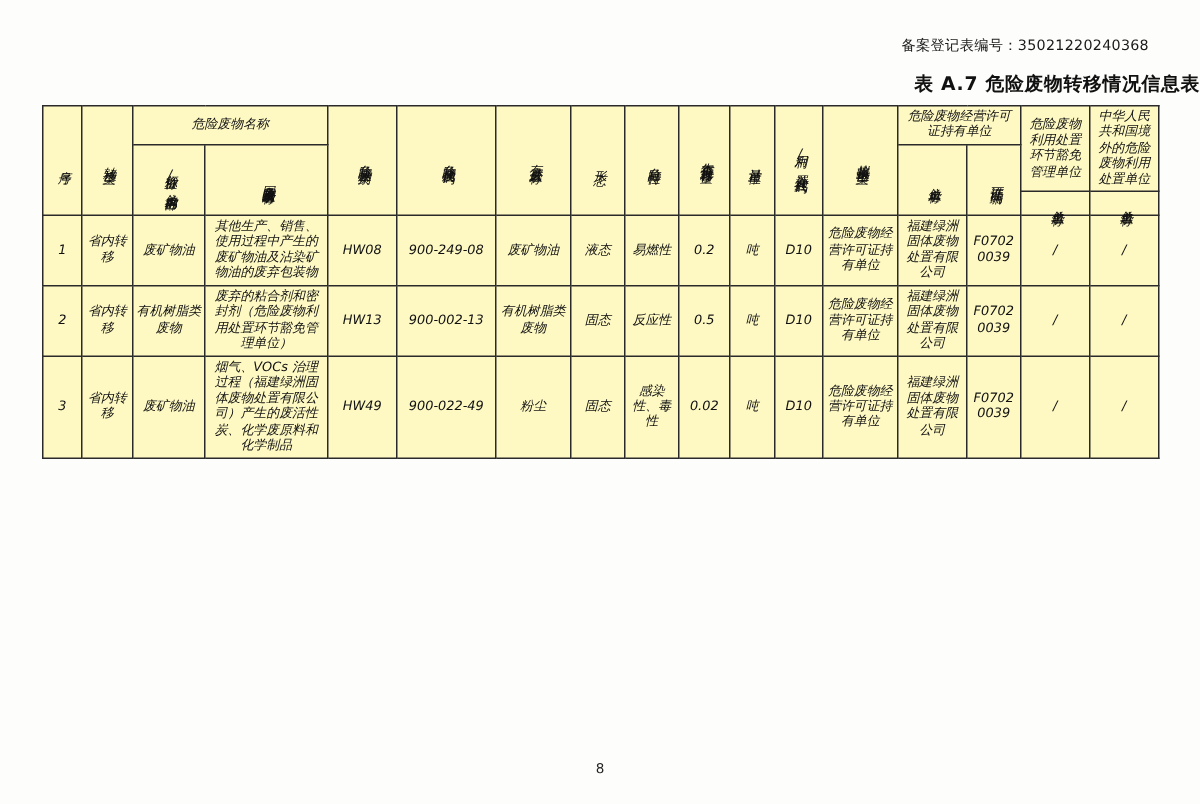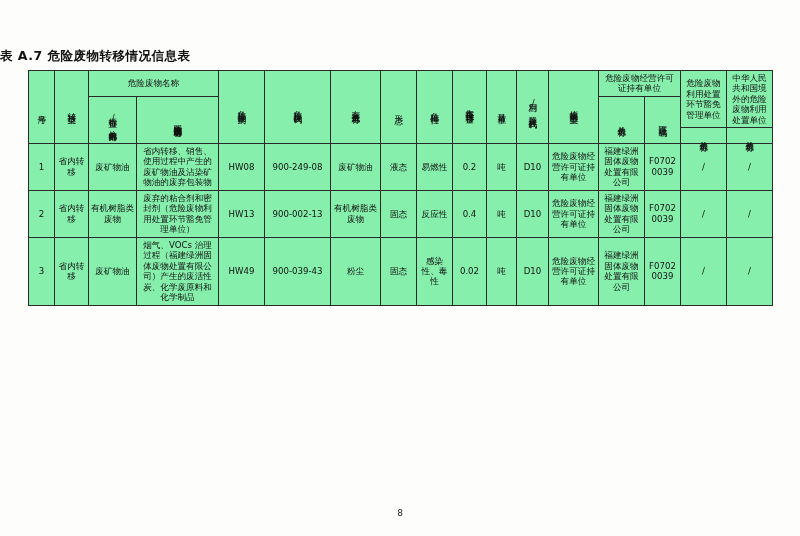--- a/index.html
+++ b/index.html
@@ -29,37 +29,38 @@
     font-size: 9.5px;
     letter-spacing: 0.2px;
     color: #1a1a1a;
     white-space: nowrap;
   }
   .title {
     position: absolute;
     top: 48px;
     left: 0;
     width: 800px;
-    text-align: left;
+    text-align: right;
     font-size: 12.5px;
     font-weight: bold;
     letter-spacing: 0.5px;
     color: #111;
   }
   .table-wrap {
     position: absolute;
     top: 70px;
     left: 28px;
     width: 744px;
   }
   table.main {
     border-collapse: collapse;
     width: 744px;
     table-layout: fixed;
-    background: #86efac;
+    background: #fef9c3;
+    font-style: italic;
   }
   table.main td, table.main th {
     border: 1px solid #2a2a2a;
     padding: 2px 2px;
     font-size: 8.6px;
     line-height: 1.22;
     color: #111;
     vertical-align: middle;
     text-align: center;
     word-break: break-all;
@@ -100,20 +101,21 @@
     font-size: 9px;
     color: #222;
   }
   .nowrap { white-space: nowrap; }
 </style>
 </head>
 <body>
 
 <div class="page">
 
+  <div class="doc-no">备案登记表编号：35021220240368</div>
 
   <div class="title">表 A.7 危险废物转移情况信息表</div>
 
   <div class="table-wrap">
     <table class="main">
       <colgroup>
         <col style="width:26px">
         <col style="width:34px">
         <col style="width:48px">
         <col style="width:82px">
@@ -158,21 +160,21 @@
         <tr>
           <td class="cell-vert"><span class="vtext">单位名称</span></td>
           <td class="cell-vert"><span class="vtext">单位名称</span></td>
         </tr>
       </thead>
       <tbody>
         <tr>
           <td class="body-cell">1</td>
           <td class="body-cell">省内转移</td>
           <td class="body-cell">废矿物油</td>
-          <td class="body-cell">省内转移、销售、使用过程中产生的废矿物油及沾染矿物油的废弃包装物</td>
+          <td class="body-cell">其他生产、销售、使用过程中产生的废矿物油及沾染矿物油的废弃包装物</td>
           <td class="body-cell">HW08</td>
           <td class="body-cell nowrap">900-249-08</td>
           <td class="body-cell">废矿物油</td>
           <td class="body-cell">液态</td>
           <td class="body-cell">易燃性</td>
           <td class="body-cell">0.2</td>
           <td class="body-cell">吨</td>
           <td class="body-cell">D10</td>
           <td class="body-cell">危险废物经营许可证持有单位</td>
           <td class="body-cell">福建绿洲固体废物处置有限公司</td>
@@ -183,36 +185,36 @@
         <tr>
           <td class="body-cell">2</td>
           <td class="body-cell">省内转移</td>
           <td class="body-cell">有机树脂类废物</td>
           <td class="body-cell">废弃的粘合剂和密封剂（危险废物利用处置环节豁免管理单位）</td>
           <td class="body-cell">HW13</td>
           <td class="body-cell nowrap">900-002-13</td>
           <td class="body-cell">有机树脂类废物</td>
           <td class="body-cell">固态</td>
           <td class="body-cell">反应性</td>
-          <td class="body-cell">0.4</td>
+          <td class="body-cell">0.5</td>
           <td class="body-cell">吨</td>
           <td class="body-cell">D10</td>
           <td class="body-cell">危险废物经营许可证持有单位</td>
           <td class="body-cell">福建绿洲固体废物处置有限公司</td>
           <td class="body-cell">F07020039</td>
           <td class="body-cell">/</td>
           <td class="body-cell">/</td>
         </tr>
         <tr>
           <td class="body-cell">3</td>
           <td class="body-cell">省内转移</td>
           <td class="body-cell">废矿物油</td>
           <td class="body-cell">烟气、VOCs 治理过程（福建绿洲固体废物处置有限公司）产生的废活性炭、化学废原料和化学制品</td>
           <td class="body-cell">HW49</td>
-          <td class="body-cell nowrap">900-039-43</td>
+          <td class="body-cell nowrap">900-022-49</td>
           <td class="body-cell">粉尘</td>
           <td class="body-cell">固态</td>
           <td class="body-cell">感染性、毒性</td>
           <td class="body-cell">0.02</td>
           <td class="body-cell">吨</td>
           <td class="body-cell">D10</td>
           <td class="body-cell">危险废物经营许可证持有单位</td>
           <td class="body-cell">福建绿洲固体废物处置有限公司</td>
           <td class="body-cell">F07020039</td>
           <td class="body-cell">/</td>

